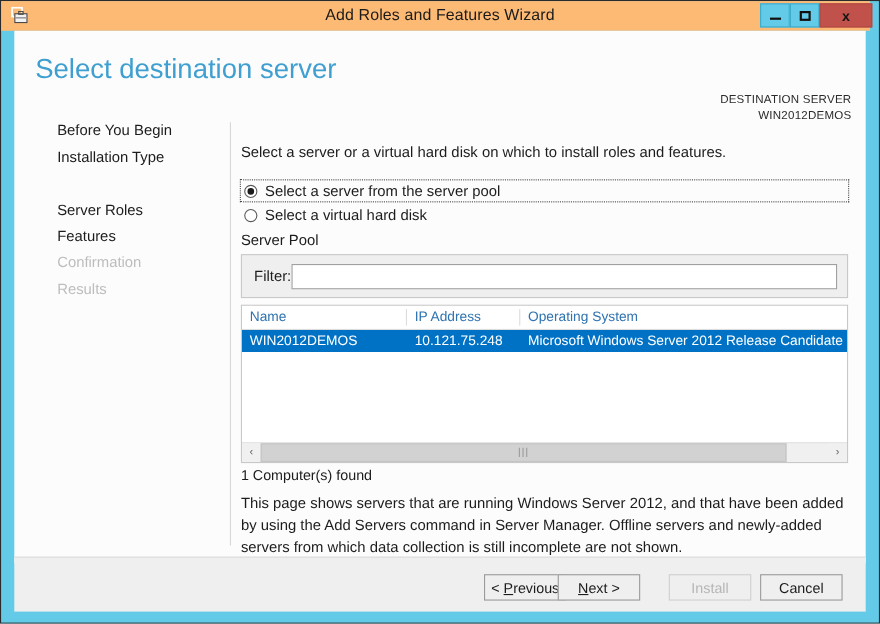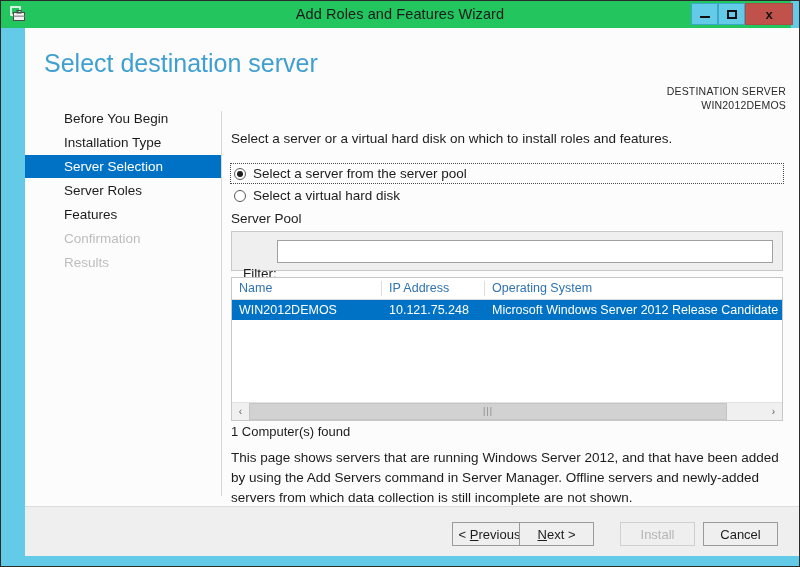--- a/index.html
+++ b/index.html
@@ -19,21 +19,21 @@
     border: 1px solid #2b2b2b;
     overflow: hidden;
   }
 
   
   #titlebar {
     position: absolute;
     left: 0; top: 0;
     width: 790px;
     height: 27px;
-    background: #22c55e;
+    background: #fdba74;
   }
   #title-icon {
     position: absolute;
     left: 9px; top: 5px;
     width: 18px; height: 18px;
   }
   #title-text {
     position: absolute;
     left: 0; top: 5px;
     width: 798px;
@@ -73,21 +73,21 @@
   }
   .max-glyph {
     width: 10px; height: 9px;
     border: 2px solid #101010;
     box-sizing: border-box;
   }
 
   
   #frame {
     position: absolute;
-    left: 24px; top: 27px;
+    left: 12px; top: 27px;
     width: 774px;
     height: 484px;
     background: #fcfcfc;
     box-sizing: border-box;
   }
 
   
   #page-header {
     position: absolute;
     left: 0; top: 0;
@@ -217,21 +217,20 @@
     height: 40px;
     background: #efefef;
     border: 1px solid #c8c8c8;
     box-sizing: border-box;
   }
   #filter-label {
     position: absolute;
     left: 11px; top: 11px;
     font-size: 13.5px;
     color: #1c1c1c;
-    margin-top: 23px;
   }
   #filter-input {
     position: absolute;
     left: 45px; top: 8px;
     width: 496px;
     height: 23px;
     box-sizing: border-box;
     border: 1px solid #a0a0a0;
     background: #ffffff;
     font-family: "Liberation Sans", sans-serif;
@@ -434,21 +433,20 @@
       <div id="page-title">Select destination server</div>
       <div id="dest-block">
         <div>DESTINATION SERVER</div>
         <div>WIN2012DEMOS</div>
       </div>
     </div>
 
     <div id="sidebar">
       <div class="nav-item" style="top:6px">Before You Begin</div>
       <div class="nav-item" style="top:30px">Installation Type</div>
-      <div class="nav-item selected" style="top:54px">Server Selection</div>
       <div class="nav-item" style="top:78px">Server Roles</div>
       <div class="nav-item" style="top:102px">Features</div>
       <div class="nav-item disabled" style="top:126px">Confirmation</div>
       <div class="nav-item disabled" style="top:150px">Results</div>
     </div>
     <div id="sidebar-divider"></div>
 
     <div id="main">
 
       <div id="intro-text">Select a server or a virtual hard disk on which to install roles and features.</div>

